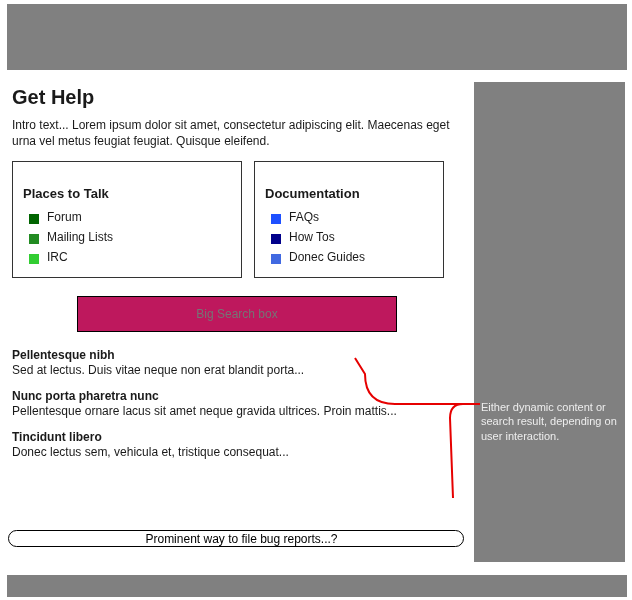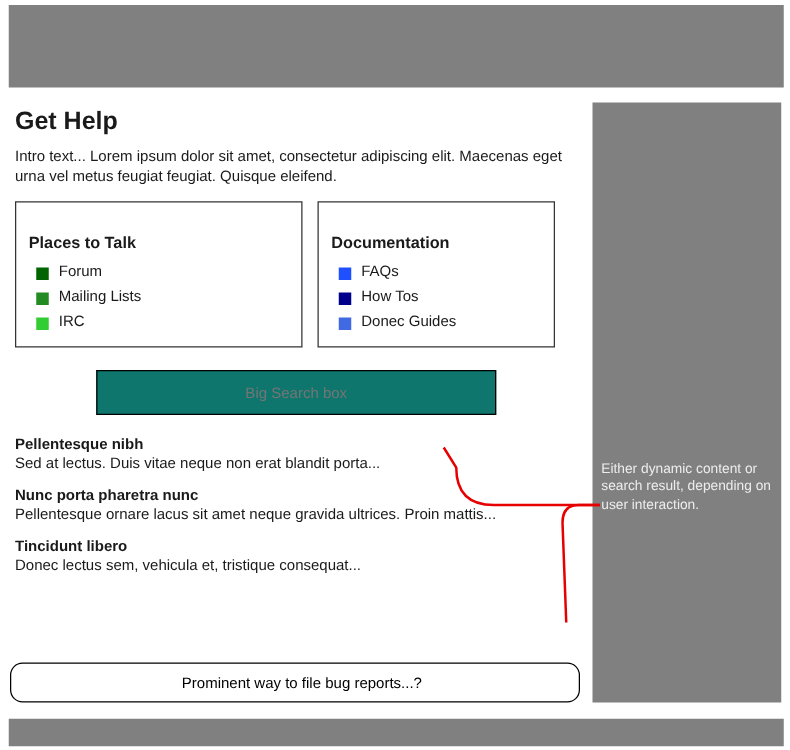--- a/index.html
+++ b/index.html
@@ -13,27 +13,27 @@
   .page-title { font-size: 20px; font-weight: bold; margin-bottom: 8px; }
   .intro { font-size: 12px; line-height: 1.35; margin-bottom: 12px; }
   .boxes { display: flex; gap: 12px; margin-bottom: 18px; }
   .box { border: 1px solid #333; padding: 24px 10px 10px 10px; }
   .box-places { width: 230px; }
   .box-docs { width: 190px; }
   .box-title { font-size: 13px; font-weight: bold; margin-bottom: 6px; }
   .li { display: flex; align-items: flex-end; gap: 8px; padding: 3px 0 3px 6px; cursor: pointer; }
   .sq { width: 10px; height: 10px; display: inline-block; }
   .search-wrap { display: flex; justify-content: center; margin: 4px 0 16px 0; }
-  .search { width: 320px; height: 36px; border: 1px solid #000; background: #0f766e; text-align: center; font-size: 12px; font-family: inherit; }
+  .search { width: 320px; height: 36px; border: 1px solid #000; background: #be185d; text-align: center; font-size: 12px; font-family: inherit; }
   .result { margin-bottom: 12px; }
   .result-title { font-weight: bold; font-size: 12px; cursor: pointer; display: inline-block; }
   .result-snip { font-size: 12px; margin-top: 1px; }
   .bug-wrap { position: absolute; top: 530px; left: 8px; width: 456px; }
-  .bug-btn { width: 100%; height: 32px; border: 1px solid #000; border-radius: 10px; background: #fff; font-size: 12px; font-family: inherit; cursor: pointer; padding-left: 11px; }
-  .annot { position: absolute; top: 368px; left: 481px; width: 140px; color: #ededed; font-size: 11px; line-height: 1.3; }
+  .bug-btn { width: 100%; height: 17px; border: 1px solid #000; border-radius: 10px; background: #fff; font-size: 12px; font-family: inherit; cursor: pointer; padding-left: 11px; }
+  .annot { position: absolute; top: 400px; left: 481px; width: 140px; color: #ededed; font-size: 11px; line-height: 1.3; }
   svg.arrows { position: absolute; top: 0; left: 0; width: 632px; height: 600px; pointer-events: none; }
 </style>
 </head>
 <body>
 
 <div class="canvas">
   <div class="bar top-bar"></div>
   <div class="right-col"></div>
 
   <div class="main">

